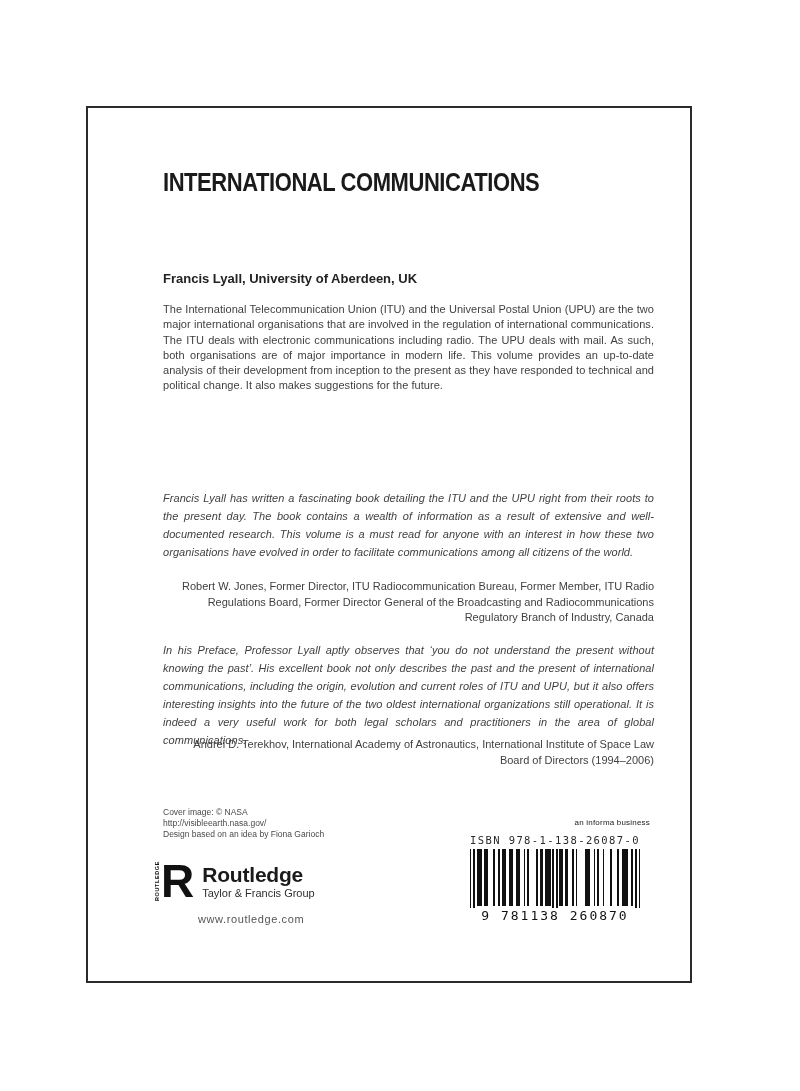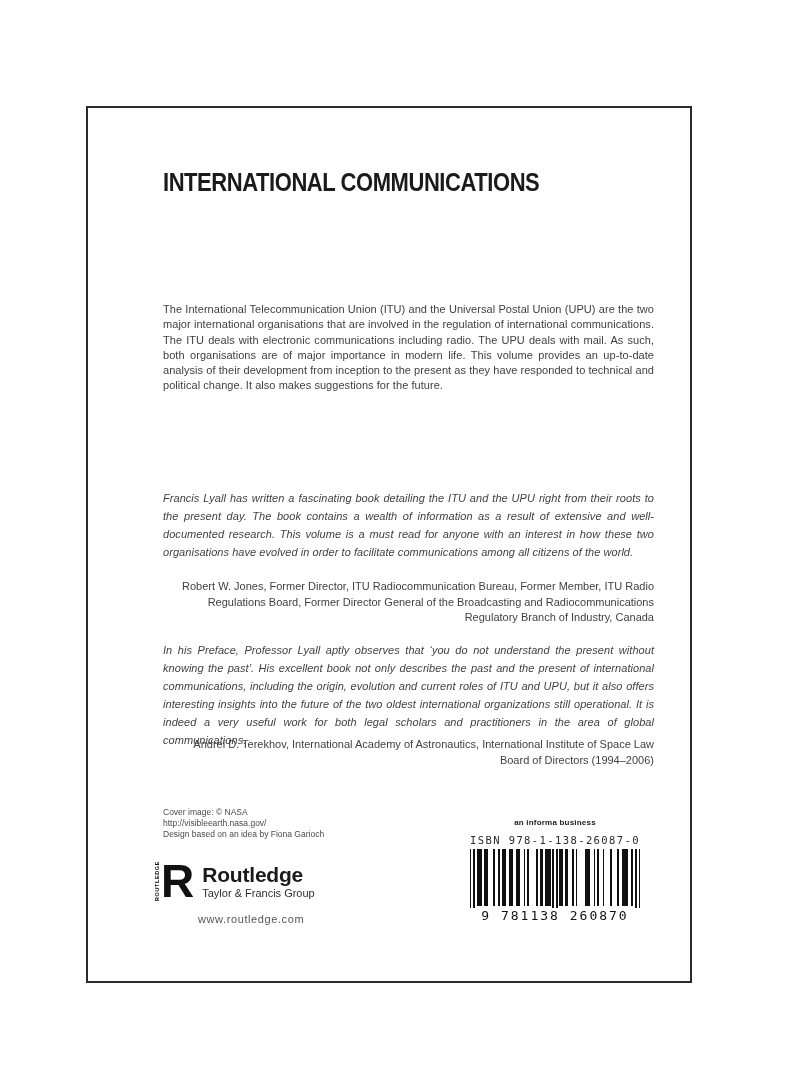--- a/index.html
+++ b/index.html
@@ -94,23 +94,23 @@
   }
   
   .barcode-area {
     position: absolute;
     top: 710px;
     right: 40px;
     width: 190px;
     text-align: center;
   }
   .informa {
-    text-align: center;
+    text-align: right;
     font-size: 8px;
-    font-weight: bold;
+    font-weight: normal;
     color: #1a1a1a;
     letter-spacing: 0.2px;
     margin-bottom: 7px;
   }
   .isbn-label {
     font-family: "DejaVu Sans Mono", monospace;
     font-size: 10.5px;
     letter-spacing: 1.4px;
     color: #2a2a2a;
     white-space: nowrap;
@@ -194,20 +194,21 @@
 <body>
 
 <div class="page">
   <div class="cover">
 
     <div class="block title">
       <span class="condense">INTERNATIONAL COMMUNICATIONS</span>
     </div>
 
 
+    <div class="block author">Francis Lyall, University of Aberdeen, UK</div>
 
     <div class="block body-par p1">The International Telecommunication Union (ITU) and the Universal Postal Union (UPU) are the two major international organisations that are involved in the regulation of international communications. The ITU deals with electronic communications including radio. The UPU deals with mail. As such, both organisations are of major importance in modern life. This volume provides an up-to-date analysis of their development from inception to the present as they have responded to technical and political change. It also makes suggestions for the future.</div>
 
 
     <div class="block quote q1">Francis Lyall has written a fascinating book detailing the ITU and the UPU right from their roots to the present day. The book contains a wealth of information as a result of extensive and well-documented research. This volume is a must read for anyone with an interest in how these two organisations have evolved in order to facilitate communications among all citizens of the world.</div>
 
     <div class="block attribution a1">Robert W. Jones, Former Director, ITU Radiocommunication Bureau, Former Member, ITU Radio Regulations Board, Former Director General of the Broadcasting and Radiocommunications Regulatory Branch of Industry, Canada</div>
 
     <div class="block quote q2">In his Preface, Professor Lyall aptly observes that ‘you do not understand the present without knowing the past’. His excellent book not only describes the past and the present of international communications, including the origin, evolution and current roles of ITU and UPU, but it also offers interesting insights into the future of the two oldest international organizations still operational. It is indeed a very useful work for both legal scholars and practitioners in the area of global communications.</div>
 

